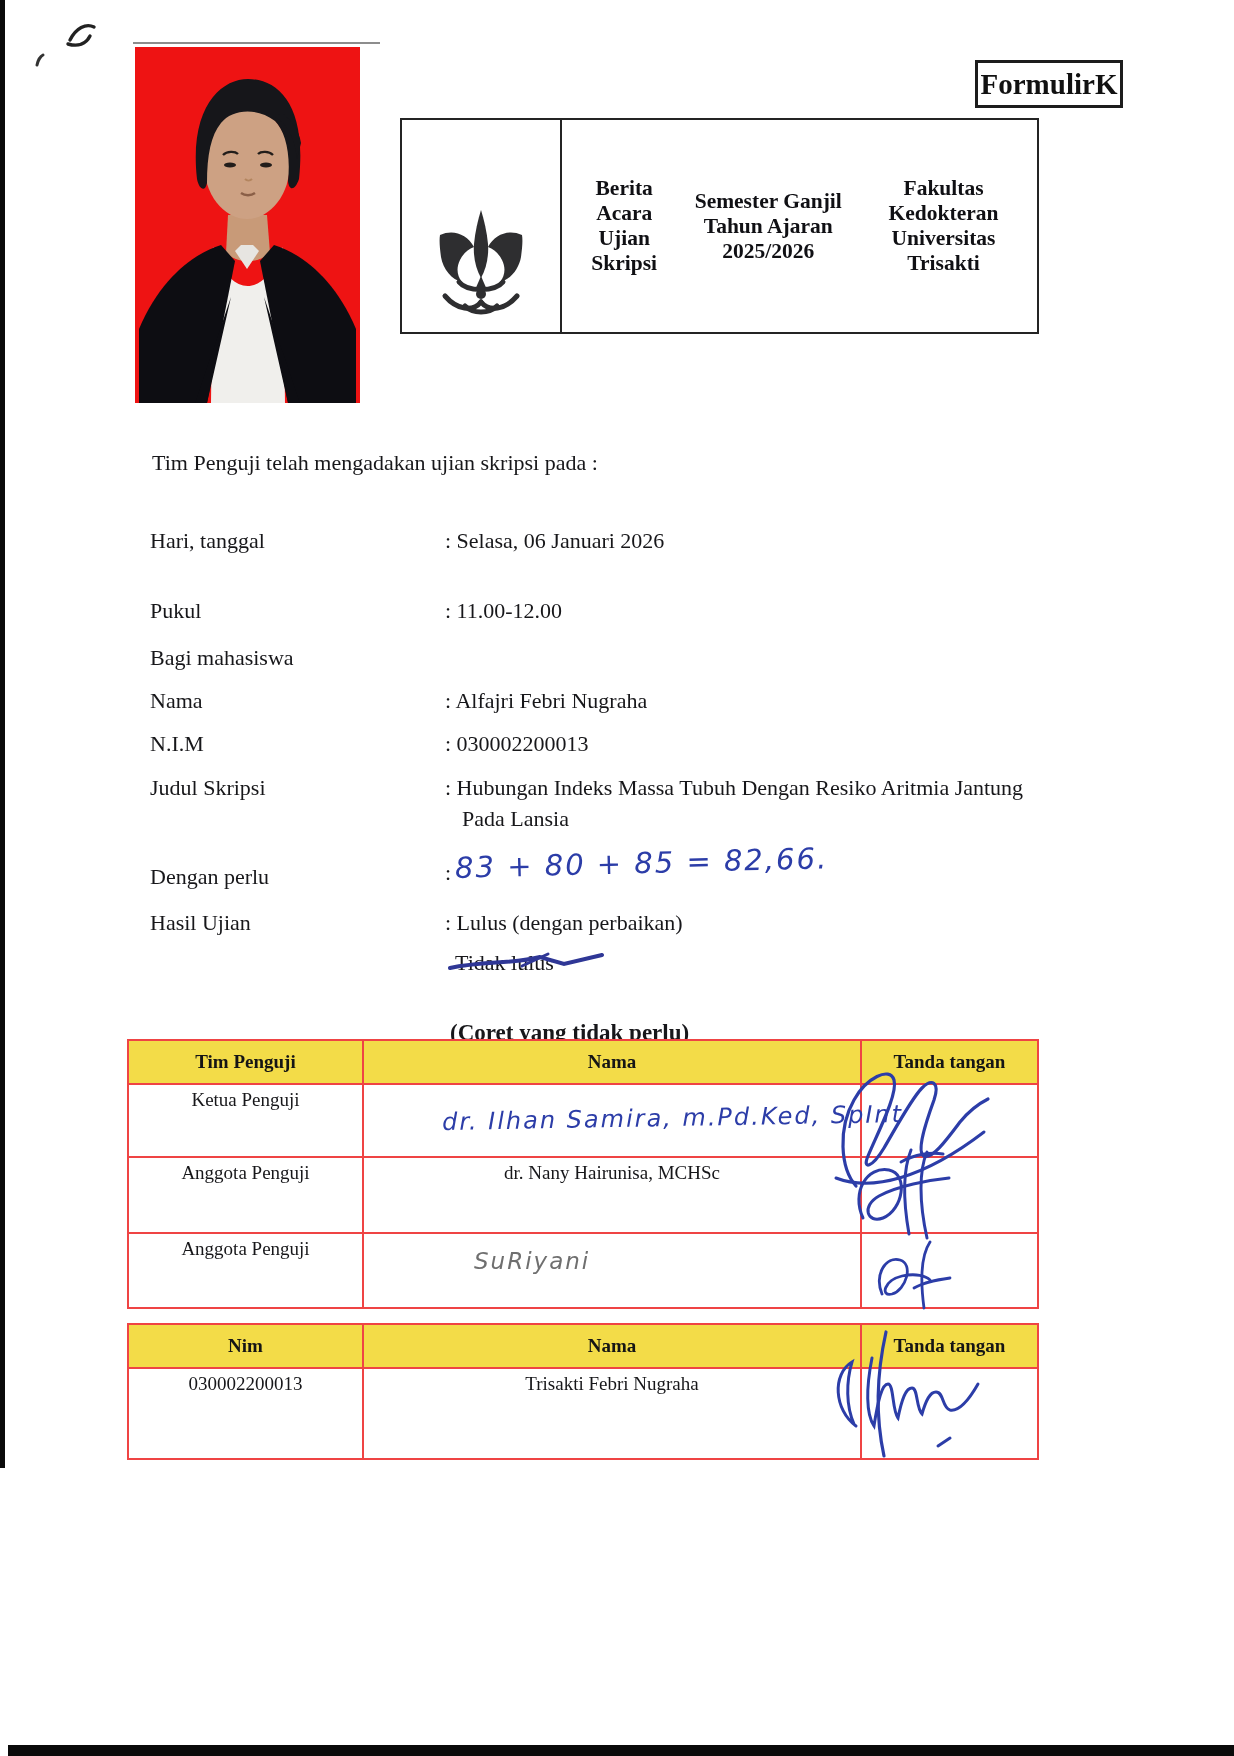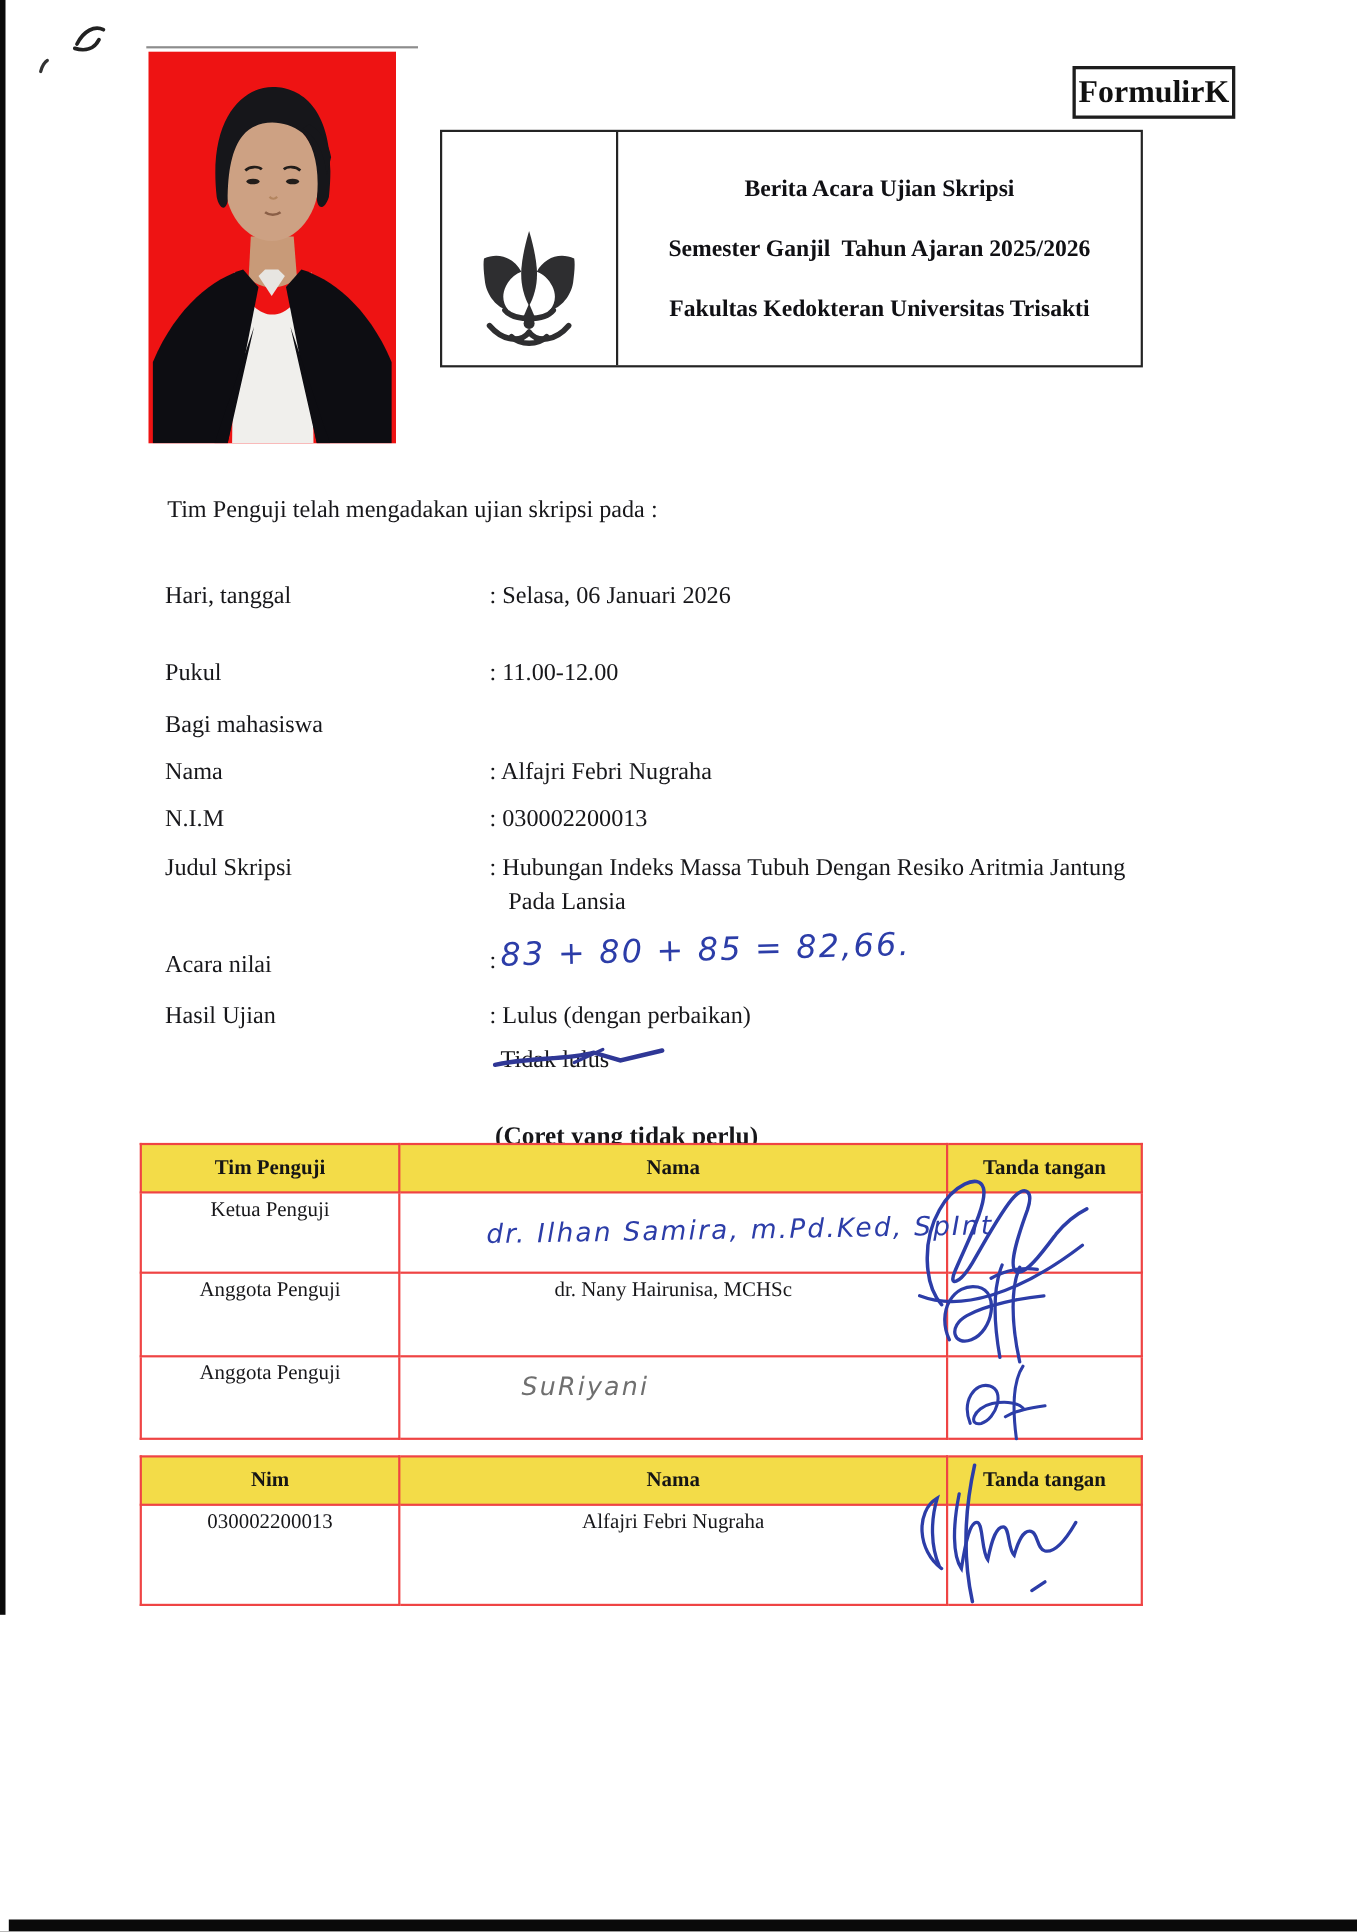--- a/index.html
+++ b/index.html
@@ -19,21 +19,21 @@
     font-weight:bold;font-size:29px;color:#111;
   }
   
   .photo{position:absolute;left:135px;top:47px;width:225px;height:356px;background:#ee1313;}
   
   .hdrbox{
     position:absolute;left:400px;top:118px;width:635px;height:212px;
     border:2px solid #242424;display:flex;
   }
   .logo-cell{width:160px;border-right:2px solid #242424;display:flex;align-items:flex-end;justify-content:center;padding-bottom:10px;box-sizing:border-box;}
-  .title-cell{flex:1;display:flex;flex-direction:column;justify-content:space-evenly;align-items:center;padding:10px 6px;box-sizing:border-box;}
+  .title-cell{flex:1;display:flex;flex-direction:row;justify-content:space-evenly;align-items:center;padding:10px 6px;box-sizing:border-box;}
   .title-cell div{font-weight:bold;font-size:21.5px;color:#101014;white-space:pre-wrap;text-align:center;}
   
   .tline{position:absolute;font-size:22px;color:#17171a;white-space:nowrap;}
   .bold{font-weight:bold;}
   
   .hand-blue{color:#2c3da8;font-family:"DejaVu Sans",sans-serif;font-style:italic;letter-spacing:2px;}
   .hand-gray{color:#6f6f6f;font-family:"DejaVu Sans",sans-serif;font-style:italic;letter-spacing:2px;}
   .nilai-hand{position:absolute;left:455px;top:846px;font-size:29px;transform:rotate(-1.5deg);}
   .name-hand1{position:absolute;left:442px;top:1104px;font-size:24px;transform:rotate(-1deg);white-space:nowrap;}
   .name-hand3{position:absolute;left:474px;top:1248px;font-size:23px;}
@@ -135,21 +135,21 @@
   <div class="tline" style="left:150px;top:688px;">Nama</div>
   <div class="tline" style="left:445px;top:688px;">: Alfajri Febri Nugraha</div>
 
   <div class="tline" style="left:150px;top:731px;">N.I.M</div>
   <div class="tline" style="left:445px;top:731px;">: 030002200013</div>
 
   <div class="tline" style="left:150px;top:775px;">Judul Skripsi</div>
   <div class="tline" style="left:445px;top:775px;font-family:Liberation Serif, serif;">: Hubungan Indeks Massa Tubuh Dengan Resiko Aritmia Jantung</div>
   <div class="tline" style="left:462px;top:806px;">Pada Lansia</div>
 
-  <div class="tline" style="left:150px;top:864px;">Acara nilai</div>
+  <div class="tline" style="left:150px;top:864px;">Dengan perlu</div>
   <div class="tline" style="left:445px;top:860px;">:</div>
   <div class="tline nilai-hand hand-blue">83 + 80 + 85  =  82,66.</div>
 
   <div class="tline" style="left:150px;top:910px;">Hasil Ujian</div>
   <div class="tline" style="left:445px;top:910px;">: Lulus (dengan perbaikan)</div>
 
   <div class="tline" style="left:455px;top:950px;">Tidak lulus</div>
   <svg class="strike-svg" width="160" height="28" viewBox="0 0 160 28">
     <path d="M2,18 C34,11 66,14 92,7 L116,14 L154,5" stroke="#2f3796" stroke-width="4" fill="none" stroke-linecap="round"></path>
     <path d="M74,16 L100,4" stroke="#2f3796" stroke-width="3" fill="none" stroke-linecap="round"></path>
@@ -201,21 +201,21 @@
     <thead>
       <tr>
         <th>Nim</th>
         <th>Nama</th>
         <th>Tanda tangan</th>
       </tr>
     </thead>
     <tbody>
       <tr class="rowS">
         <td class="cell-top">030002200013</td>
-        <td class="cell-top">Alfajri Febri Nugraha</td>
+        <td class="cell-top">Trisakti Febri Nugraha</td>
         <td></td>
       </tr>
     </tbody>
   </table>
 
   <svg class="sig" style="left:828px;top:1060px;" width="185" height="135" viewBox="0 0 185 135">
     <path d="M28,126 C12,108 10,68 26,40 C38,18 62,6 66,20 C70,34 50,72 40,96 C34,110 44,108 56,88 C70,64 84,38 94,28 C104,18 112,22 106,40 C98,62 88,92 96,96 C104,100 120,78 132,62 C141,51 152,43 160,39" stroke="#2c3da8" stroke-width="3.2" fill="none" stroke-linecap="round"></path>
     <path d="M8,118 C44,132 96,118 156,72" stroke="#2c3da8" stroke-width="3" fill="none" stroke-linecap="round"></path>
   </svg>
 

